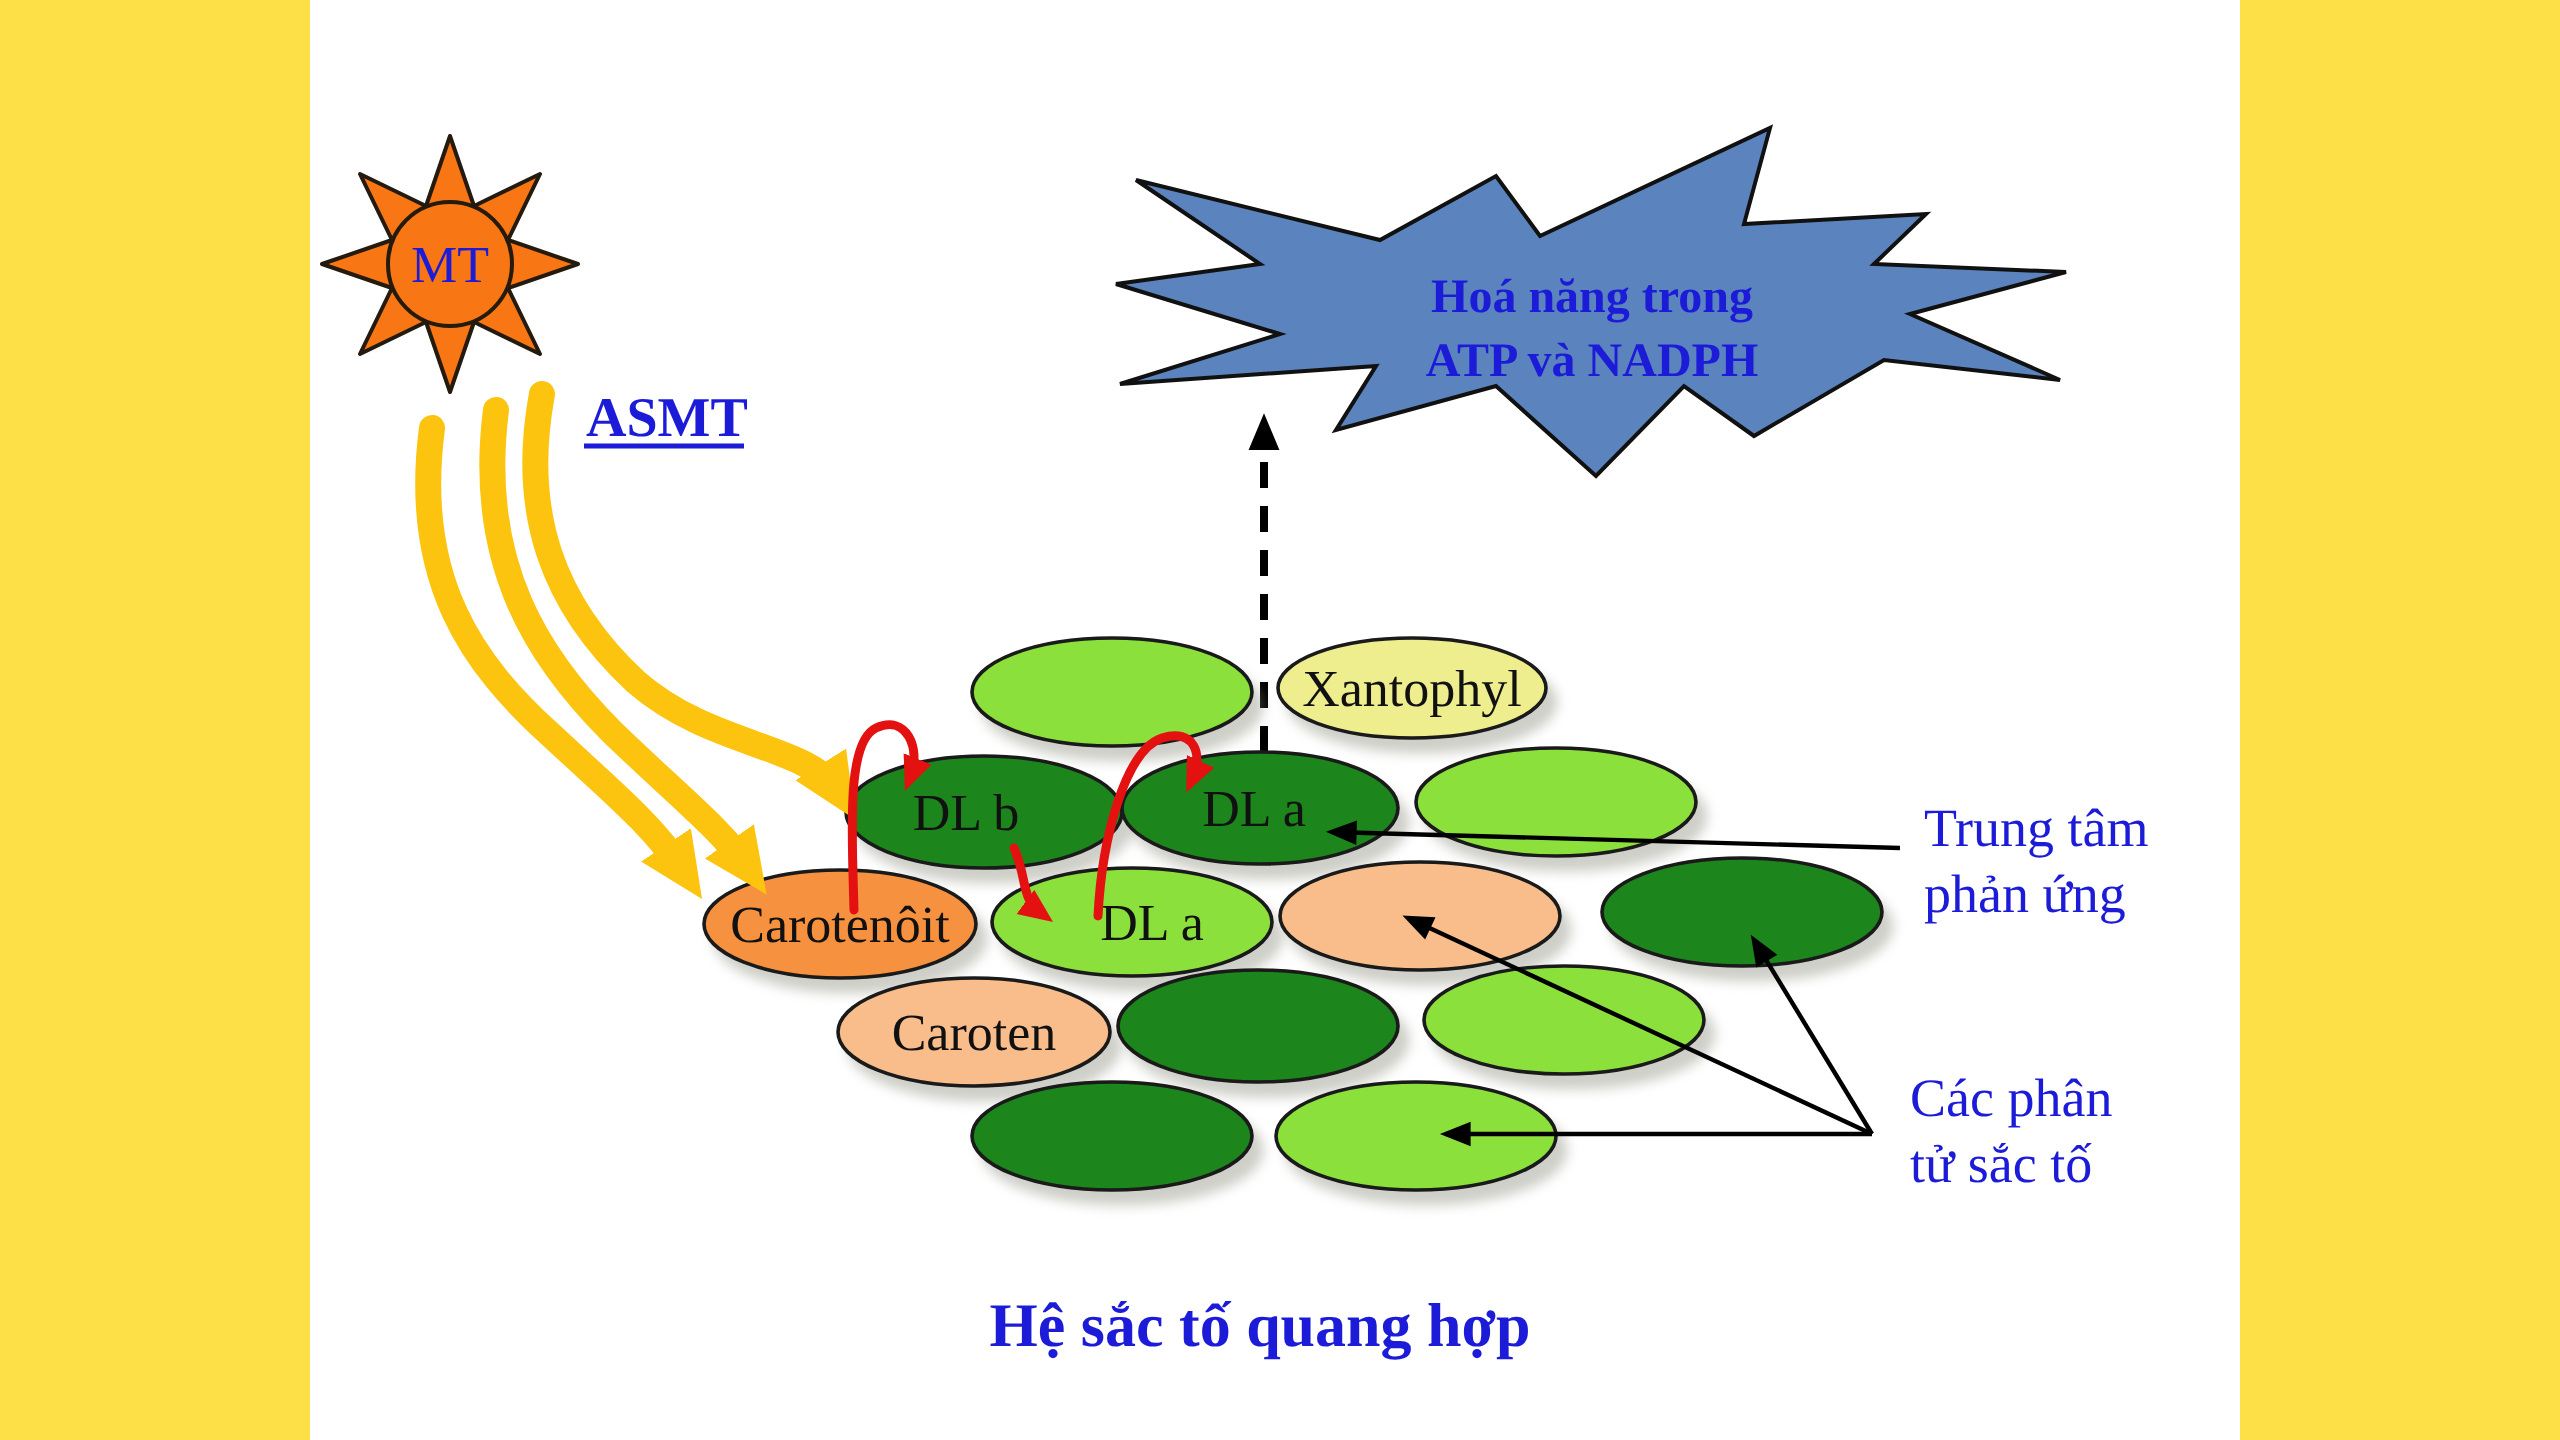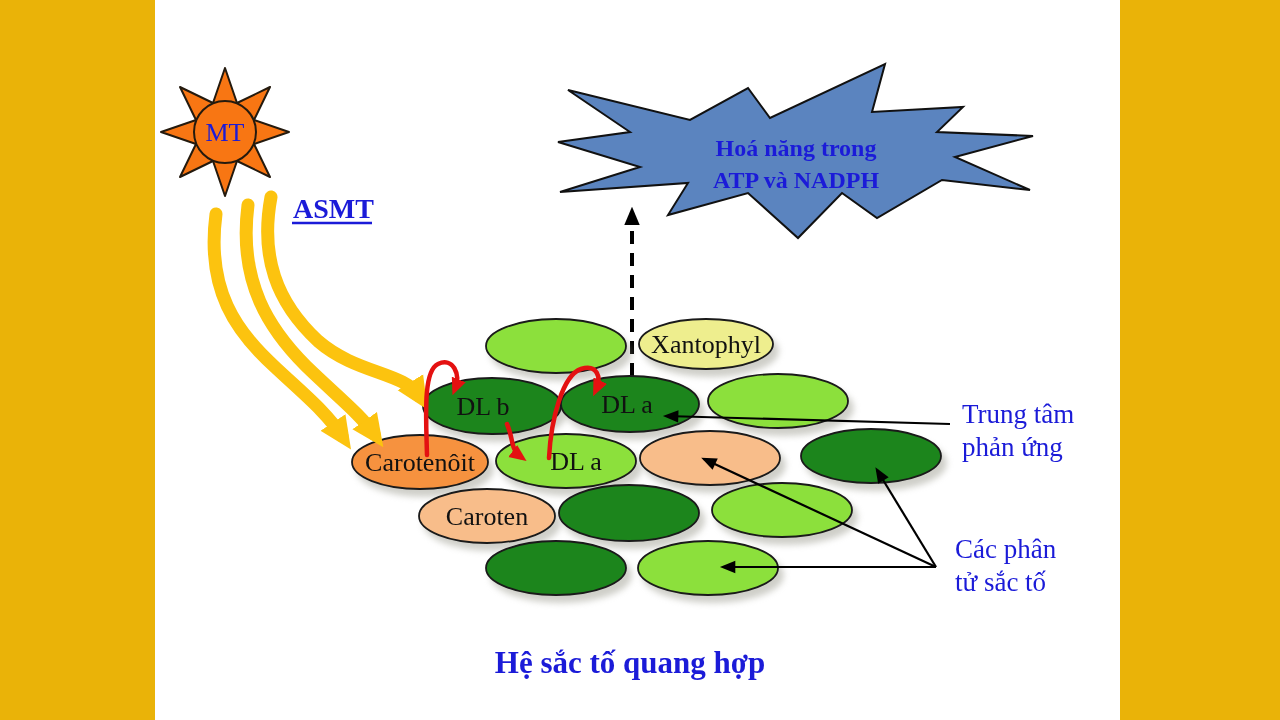--- a/index.html
+++ b/index.html
@@ -1,16 +1,16 @@
 <!DOCTYPE html>
 <html><head>
 <meta charset="utf-8">
 <style>
   html,body{margin:0;padding:0;background:#000;}
-  .frame{position:relative;width:1280px;height:720px;background:#eab308;overflow:hidden;}
+  .frame{position:relative;width:1280px;height:720px;background:#fde047;overflow:hidden;}
   svg{position:absolute;top:0;left:0;display:block;}
   text{font-family:"Liberation Serif","DejaVu Serif",serif;}
   .ell{stroke:#1a1a1a;stroke-width:1.8;}
   .shadowed{filter:drop-shadow(5px 7px 3px rgba(135,135,120,0.40));}
   .ellabel{font-size:26px;fill:#111;text-anchor:middle;}
   .bluebold{font-weight:bold;}
   .thinline{stroke:#000;stroke-width:2.2;fill:none;}
 </style>
 </head>
 <body>

